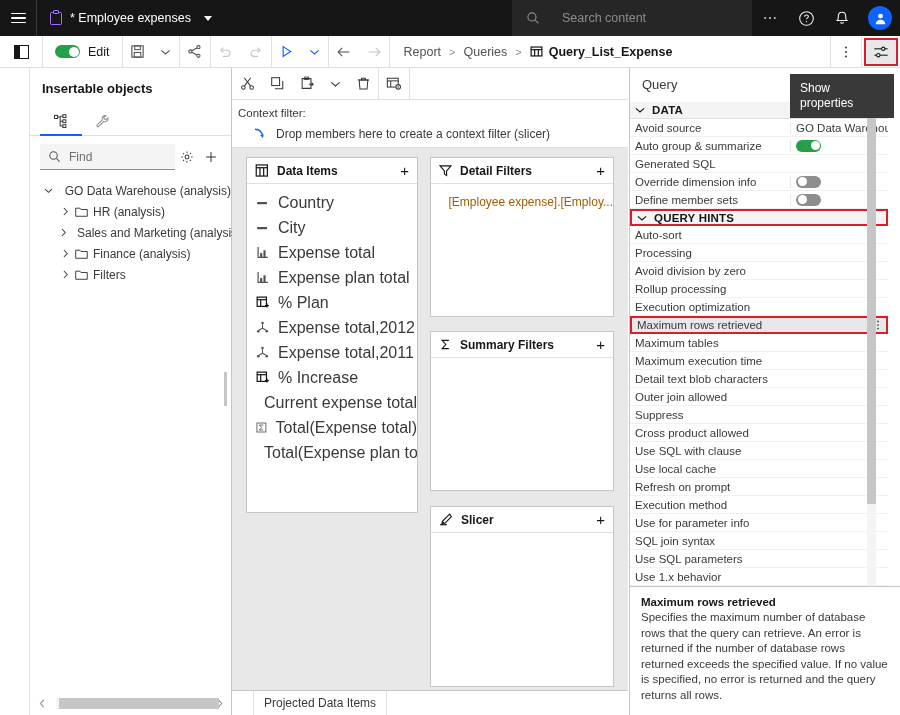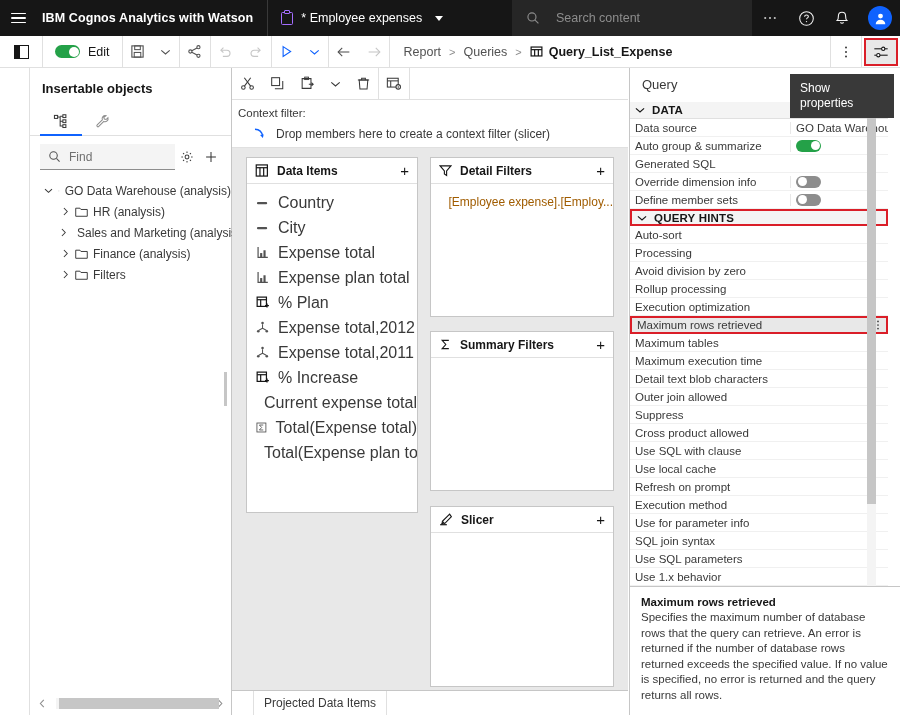--- a/index.html
+++ b/index.html
@@ -32,21 +32,21 @@
     border:1.3px solid #a56eff; border-radius:1.5px;
   }
   .doc-icon .clip {
     position:absolute; left:4px; top:0px; width:6px; height:3.5px;
     border:1.3px solid #a56eff; border-radius:1px; background:#161616;
   }
   .doc-name { color:#fff; font-size:12.5px; white-space:nowrap; }
   .chev-d { width:0;height:0;border-left:4.5px solid transparent;border-right:4.5px solid transparent;border-top:5px solid #fff; margin-left:6px;}
   .spacer { flex:1 1 auto; }
   .searchbox {
-    width:240px; height:36px; background:#262626; display:flex; align-items:center; gap:16px; padding:0 14px;
+    width:240px; height:36px; background:#262626; display:flex; align-items:center; gap:22px; padding:0 14px;
   }
   .searchbox .ph { color:#8d8d8d; font-size:12.5px; }
   .ticon { width:36px; height:36px; display:flex; align-items:center; justify-content:center; }
   .avatar-wrap { width:40px; height:36px; display:flex; align-items:center; justify-content:center; }
   .avatar { width:24px;height:24px;border-radius:50%;background:#0f62fe;display:flex;align-items:center;justify-content:center;}
 
   
   .toolbar2 {
     position:absolute; left:0; top:36px; width:900px; height:32px;
     background:#fff; border-bottom:1px solid #e0e0e0; display:flex; align-items:center;
@@ -163,21 +163,20 @@
 <div class="app">
 
   <div class="topbar">
     <div class="hamburger">
       <div class="bars">
           <span></span>
           <span></span>
           <span></span>
         </div>
     </div>
-    <div class="brand">IBM Cognos Analytics with Watson</div>
     <div class="topdiv"></div>
     <div class="doc-chip">
       <div class="doc-icon">
         <div class="bd"></div>
           <div class="clip"></div>
       </div>
       <div class="doc-name">* Employee expenses</div>
       <div class="chev-d"></div>
     </div>
     <div class="spacer"></div>
@@ -677,21 +676,21 @@
     <div class="rp-scrollarea">
       <div class="rp-list">
 
         <div class="sect-head">
           <svg width="10" height="8" viewBox="0 0 11 8">
               <path d="M1 2.2L5.5 6.2 10 2.2" fill="none" stroke="#161616" stroke-width="1.3"></path>
             </svg>
           <span>DATA</span>
         </div>
         <div class="prow">
-          <div class="pname">Data source</div>
+          <div class="pname">Avoid source</div>
           <div class="pval">GO Data Warehouse...</div>
         </div>
         <div class="prow">
           <div class="pname">Auto group &amp; summarize</div>
           <div class="pval">
               <span class="tg on"></span>
             </div>
         </div>
         <div class="prow">
           <div class="pname">Generated SQL</div>

